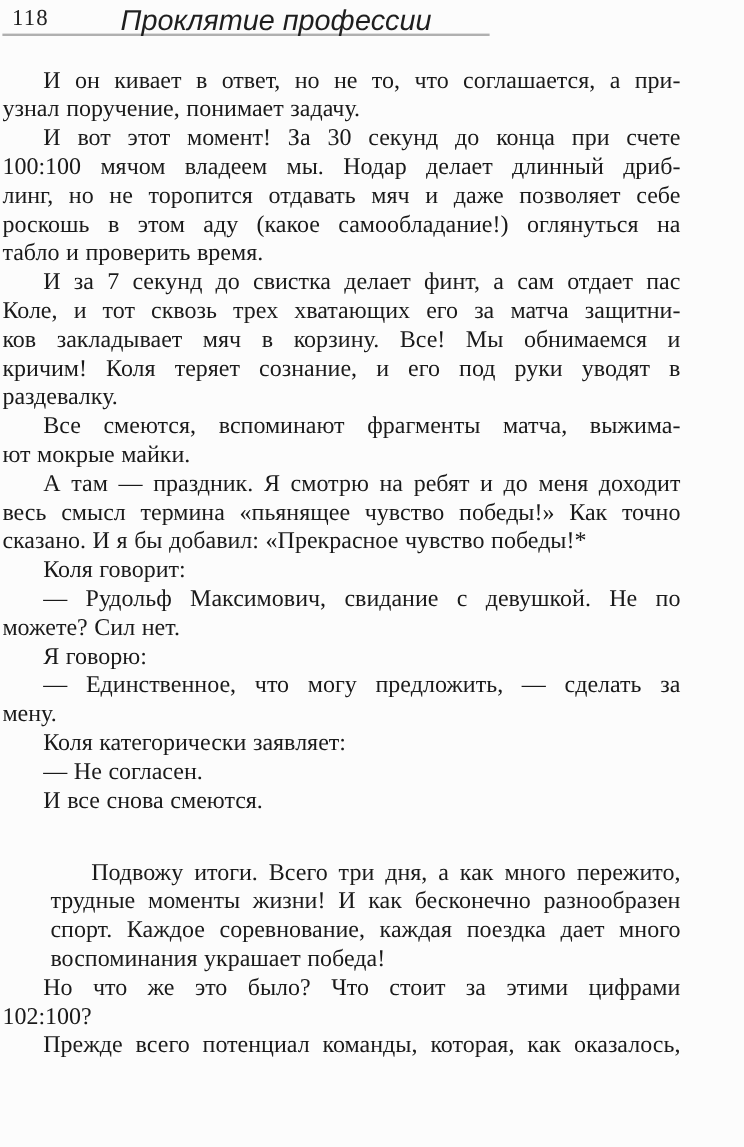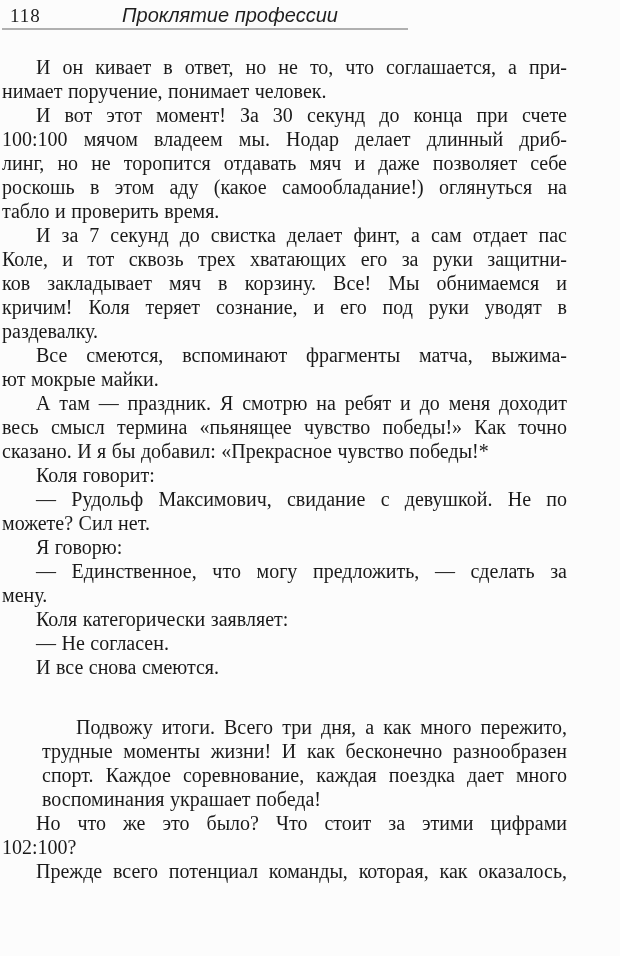--- a/index.html
+++ b/index.html
@@ -31,21 +31,21 @@
     letter-spacing: 1px;
     color: #222;
   }
   .header-title {
     position: absolute;
     left: 0; right: 0; top: 0;
     text-align: center;
     padding-left: 50px;
     font-family: "Liberation Sans", sans-serif;
     font-style: italic;
-    font-size: 20px;
+    font-size: 24px;
     color: #1f1f1f;
     white-space: nowrap;
   }
   .text-column {
     position: absolute;
     left: 2px;
     top: 55px;
     width: 565px;
   }
   .para { margin: 0; padding: 0; }
@@ -76,32 +76,32 @@
 <div class="page">
 
   <div class="running-header">
     <span class="page-number">118</span>
     <span class="header-title">Проклятие профессии</span>
   </div>
 
   <div class="text-column">
       <div class="para">
         <div class="line first">И он кивает в ответ, но не то, что соглашается, а при-</div>
-        <div class="line last">нимает поручение, понимает человек.</div>
+        <div class="line last">узнал поручение, понимает задачу.</div>
       </div>
       <div class="para">
         <div class="line first">И вот этот момент! За 30 секунд до конца при счете</div>
         <div class="line">100:100 мячом владеем мы. Нодар делает длинный дриб-</div>
         <div class="line">линг, но не торопится отдавать мяч и даже позволяет себе</div>
         <div class="line">роскошь в этом аду (какое самообладание!) оглянуться на</div>
         <div class="line last">табло и проверить время.</div>
       </div>
       <div class="para">
         <div class="line first">И за 7 секунд до свистка делает финт, а сам отдает пас</div>
-        <div class="line">Коле, и тот сквозь трех хватающих его за руки защитни-</div>
+        <div class="line">Коле, и тот сквозь трех хватающих его за матча защитни-</div>
         <div class="line">ков закладывает мяч в корзину. Все! Мы обнимаемся и</div>
         <div class="line">кричим! Коля теряет сознание, и его под руки уводят в</div>
         <div class="line last">раздевалку.</div>
       </div>
       <div class="para">
         <div class="line first">Все смеются, вспоминают фрагменты матча, выжима-</div>
         <div class="line last">ют мокрые майки.</div>
       </div>
       <div class="para">
         <div class="line first">А там — праздник. Я смотрю на ребят и до меня доходит</div>

